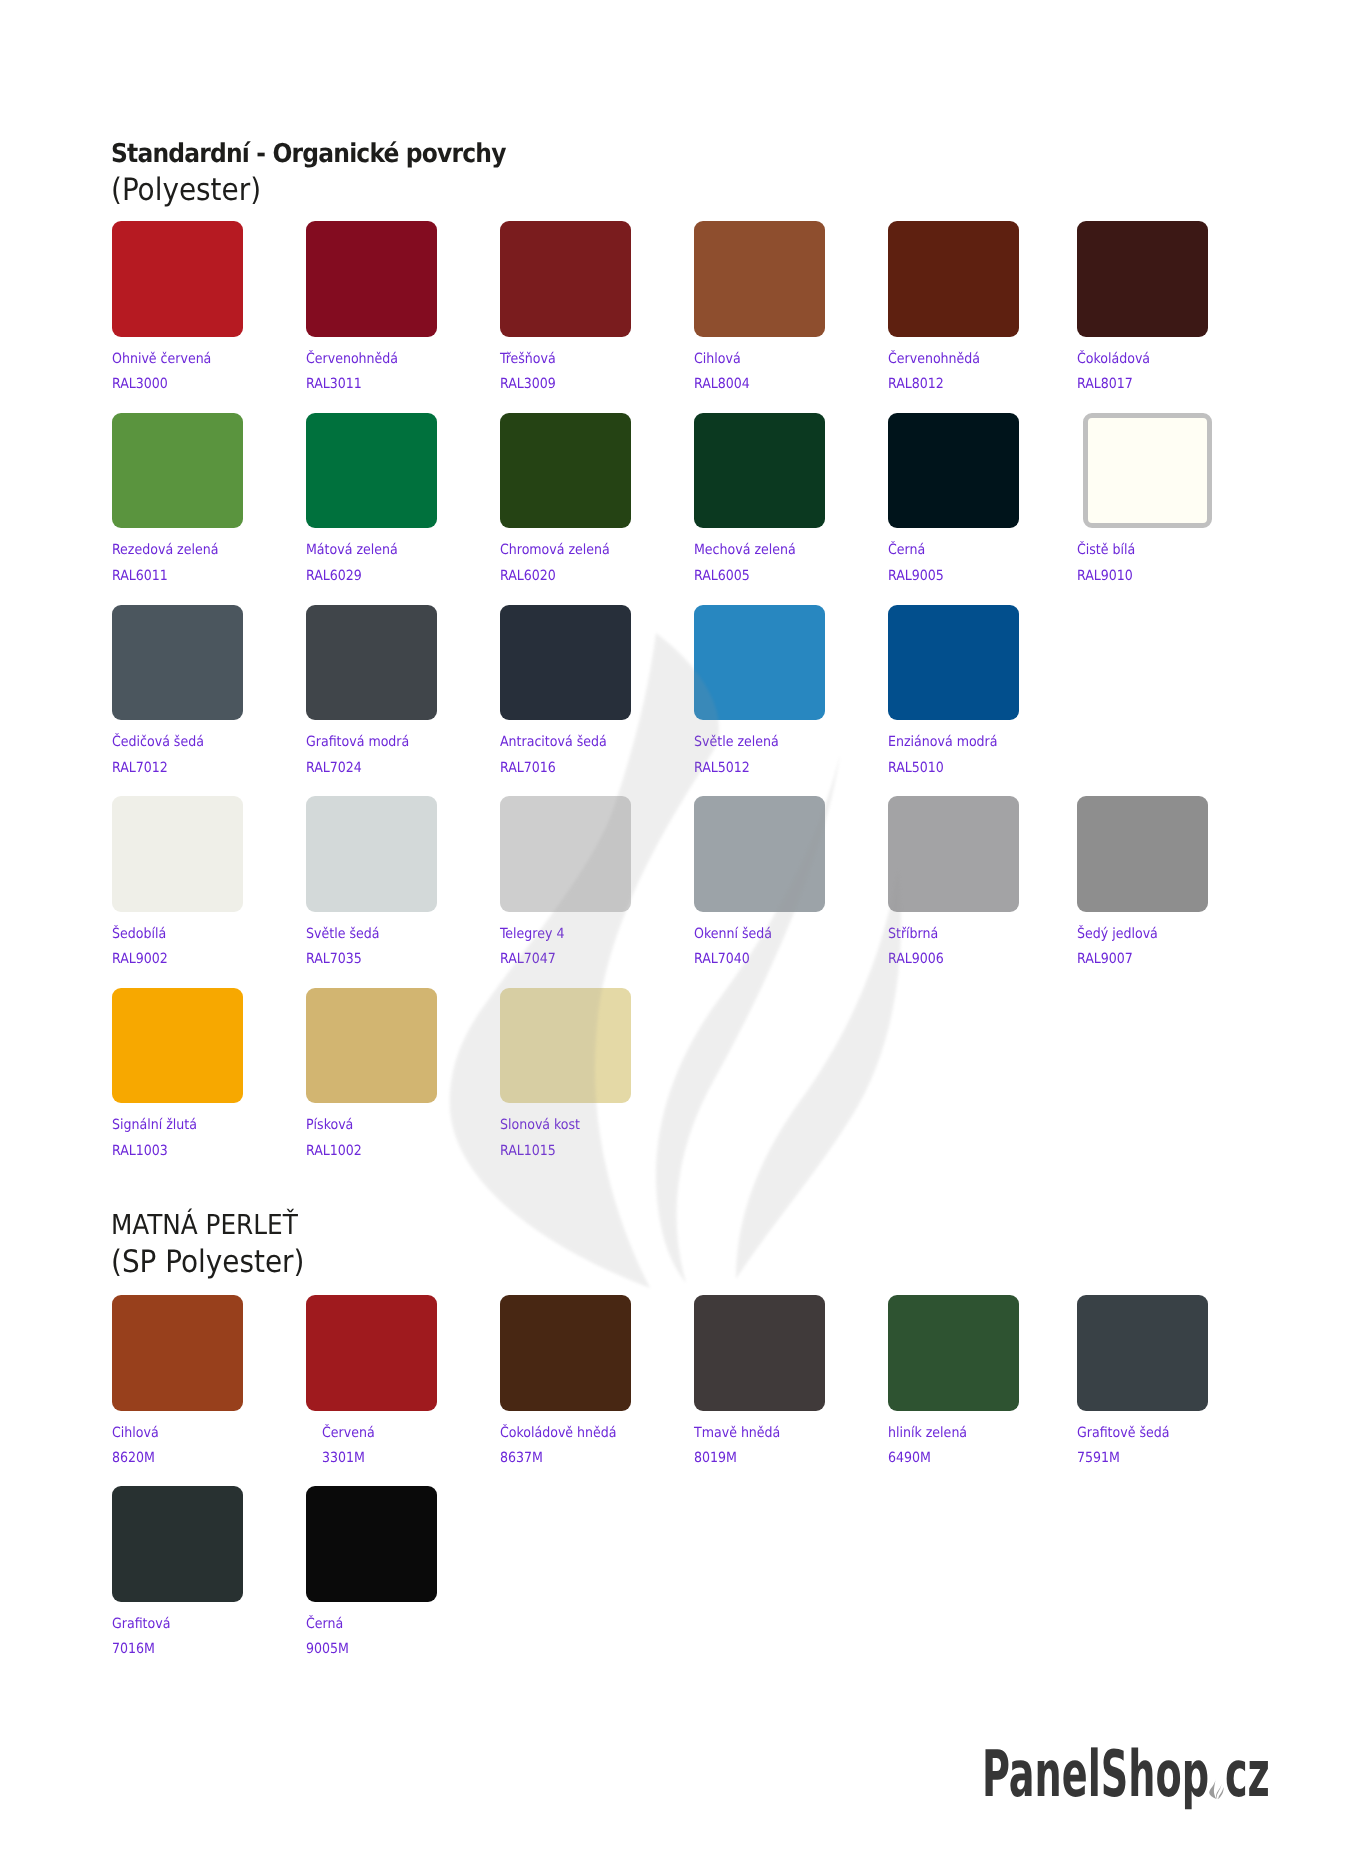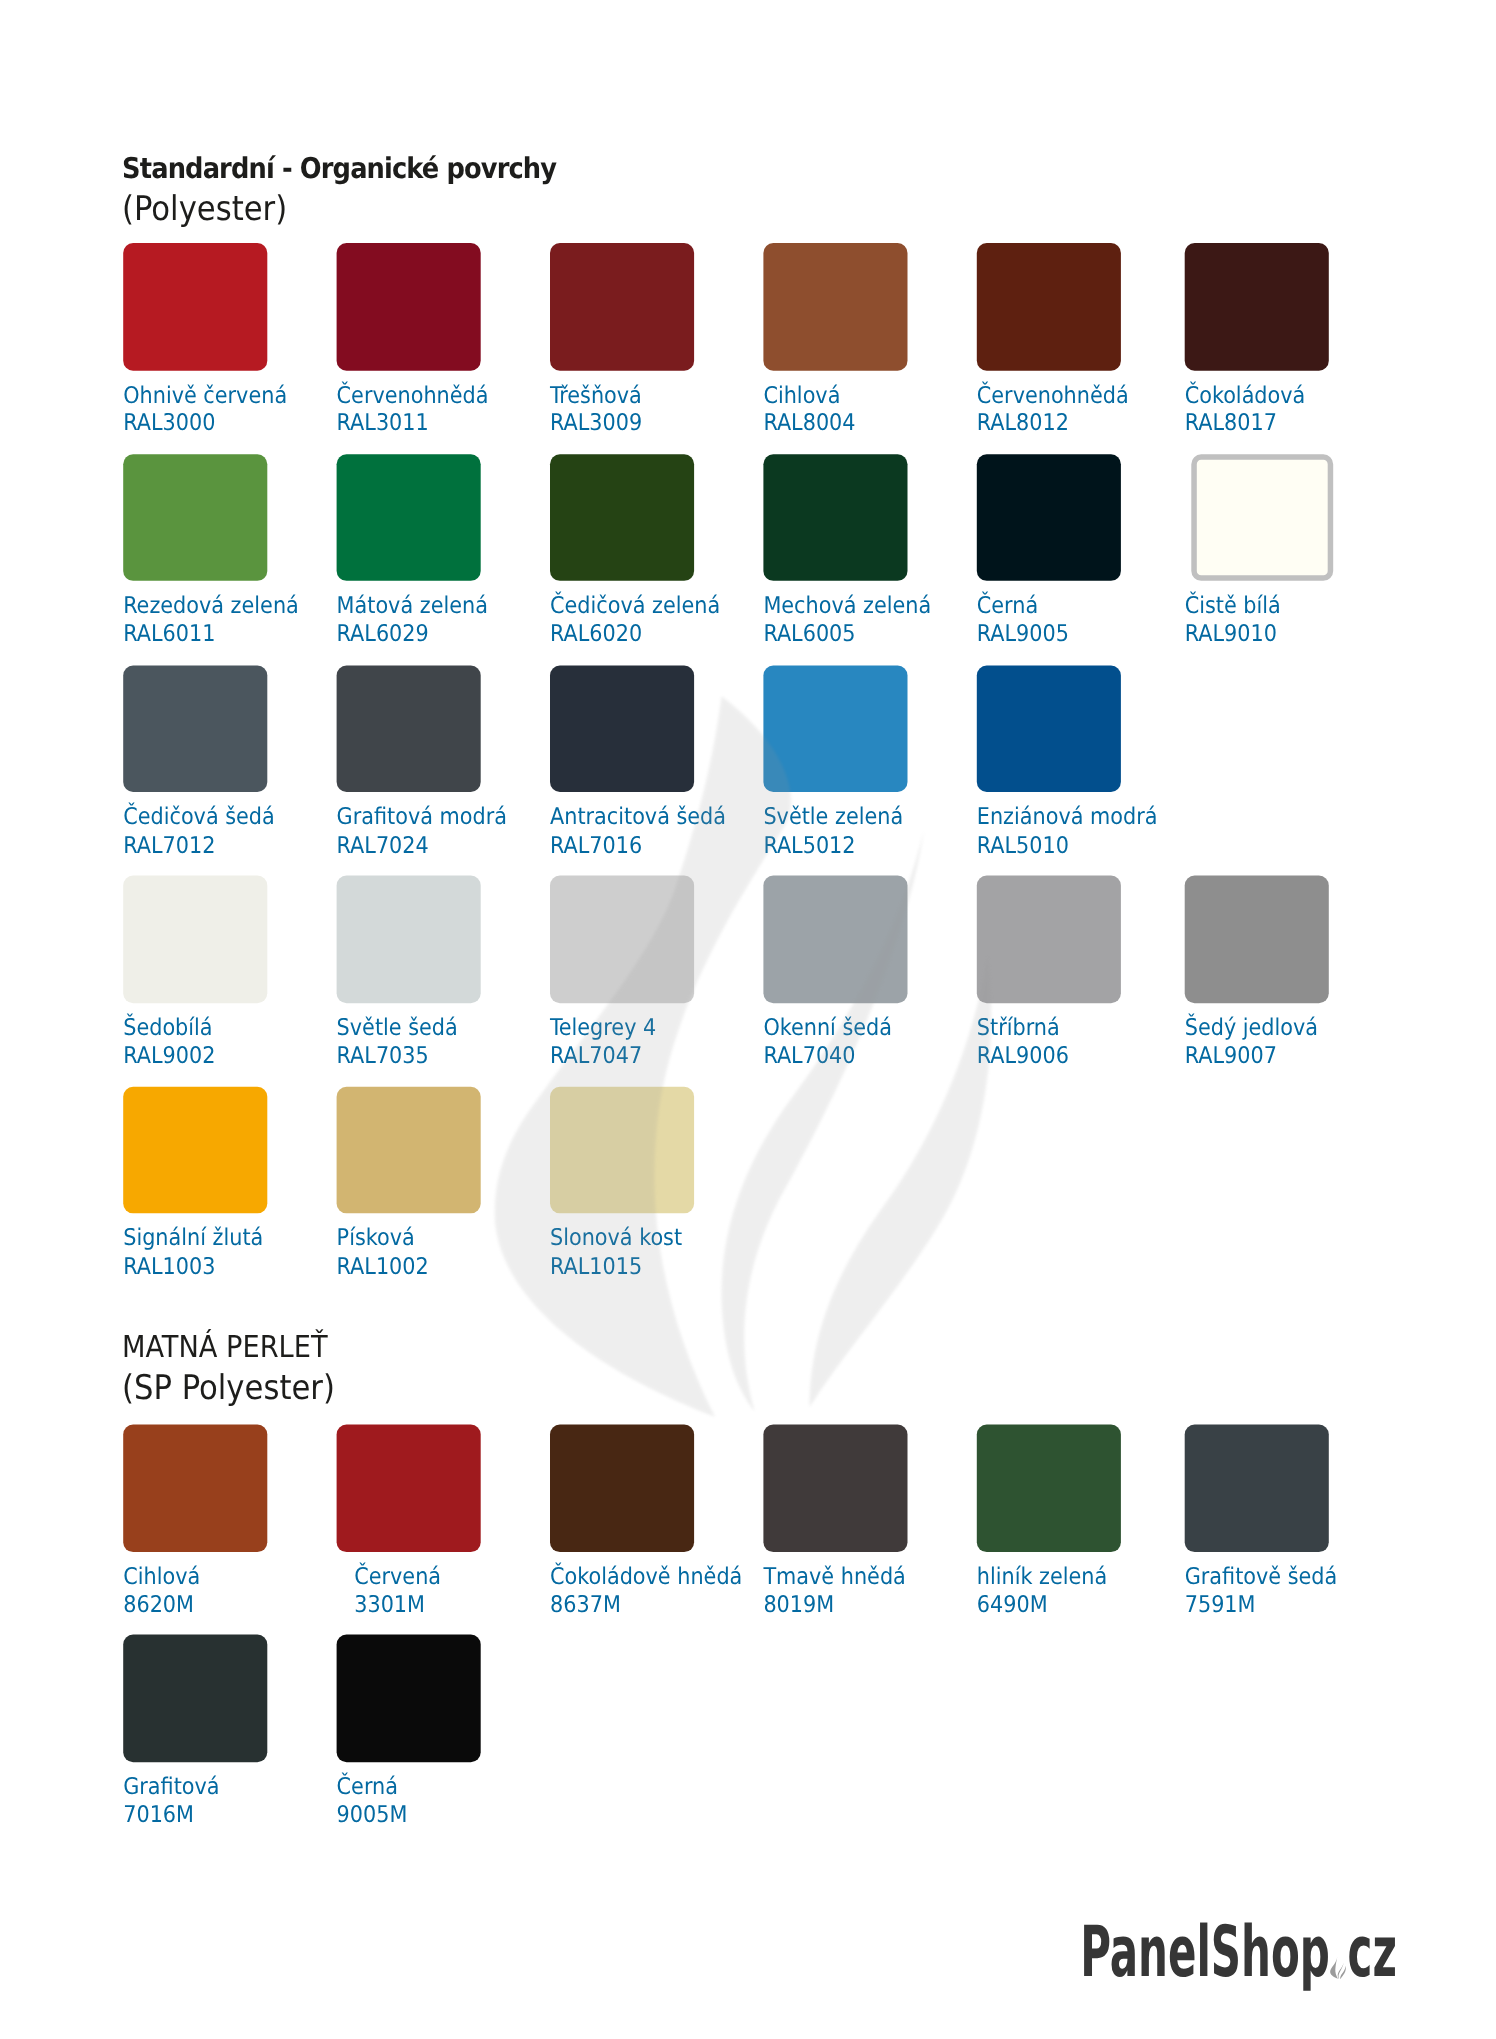--- a/index.html
+++ b/index.html
@@ -13,21 +13,21 @@
     text-rendering:geometricPrecision;
   }
   #page{position:absolute;left:0;top:0;width:1360px;height:1854px;margin-top:31px;}
   .wm{position:absolute;left:0;top:0;width:1360px;height:1854px;pointer-events:none;z-index:2;opacity:0.152;}
   .layer{position:absolute;left:0;top:0;width:1360px;height:1854px;z-index:1;}
   .sec-title{position:absolute;left:111px;white-space:nowrap;color:#1d1d1b;}
   .sec-title.bold{font-weight:700;font-size:26px;letter-spacing:-0.8px;}
   .sec-title.reg{font-weight:400;font-size:27.5px;}
   .sec-sub{position:absolute;left:111px;font-weight:400;font-size:31px;color:#1d1d1b;white-space:nowrap;}
   .swatch{position:absolute;width:130.5px;height:115.5px;border-radius:9px;box-sizing:border-box;}
-  .lbl{position:absolute;font-size:21px;line-height:25.2px;color:#0369a1;white-space:nowrap;}
+  .lbl{position:absolute;font-size:14px;line-height:25.2px;color:#6d28d9;white-space:nowrap;}
   .logo{position:absolute;white-space:nowrap;text-decoration:underline;}
   .logo-word{position:absolute;font-weight:700;font-size:64px;color:#363636;
              font-family:"DejaVu Sans",sans-serif;font-stretch:condensed;white-space:nowrap;
              transform:scaleX(0.663);transform-origin:left top;}
   .logo-flame{position:absolute;}
 </style>
 </head>
 <body>
 
 <div id="page">
@@ -44,21 +44,21 @@
     <div class="lbl" style="left:694px;top:315.8px"><span>Cihlová</span><br><span>RAL8004</span></div>
     <div class="swatch" style="left:888px;top:190px;width:130.5px;background:#5e2010"></div>
     <div class="lbl" style="left:888px;top:315.8px"><span>Červenohnědá</span><br><span>RAL8012</span></div>
     <div class="swatch" style="left:1077px;top:190px;width:130.5px;background:#3c1815"></div>
     <div class="lbl" style="left:1077px;top:315.8px"><span>Čokoládová</span><br><span>RAL8017</span></div>
     <div class="swatch" style="left:112px;top:381.5px;width:130.5px;background:#5a943e"></div>
     <div class="lbl" style="left:112px;top:507.3px"><span>Rezedová zelená</span><br><span>RAL6011</span></div>
     <div class="swatch" style="left:306px;top:381.5px;width:130.5px;background:#00713d"></div>
     <div class="lbl" style="left:306px;top:507.3px"><span>Mátová zelená</span><br><span>RAL6029</span></div>
     <div class="swatch" style="left:500px;top:381.5px;width:130.5px;background:#254314"></div>
-    <div class="lbl" style="left:500px;top:507.3px"><span>Čedičová zelená</span><br><span>RAL6020</span></div>
+    <div class="lbl" style="left:500px;top:507.3px"><span>Chromová zelená</span><br><span>RAL6020</span></div>
     <div class="swatch" style="left:694px;top:381.5px;width:130.5px;background:#0b3920"></div>
     <div class="lbl" style="left:694px;top:507.3px"><span>Mechová zelená</span><br><span>RAL6005</span></div>
     <div class="swatch" style="left:888px;top:381.5px;width:130.5px;background:#00141b"></div>
     <div class="lbl" style="left:888px;top:507.3px"><span>Černá</span><br><span>RAL9005</span></div>
     <div class="swatch" style="left:1083px;top:381.5px;width:129.0px;background:#fffef4;border:5px solid #c0c0c0"></div>
     <div class="lbl" style="left:1077px;top:507.3px"><span>Čistě bílá</span><br><span>RAL9010</span></div>
     <div class="swatch" style="left:112px;top:573.5px;width:130.5px;background:#4b565e"></div>
     <div class="lbl" style="left:112px;top:699.3px"><span>Čedičová šedá</span><br><span>RAL7012</span></div>
     <div class="swatch" style="left:306px;top:573.5px;width:130.5px;background:#40454a"></div>
     <div class="lbl" style="left:306px;top:699.3px"><span>Grafitová modrá</span><br><span>RAL7024</span></div>

